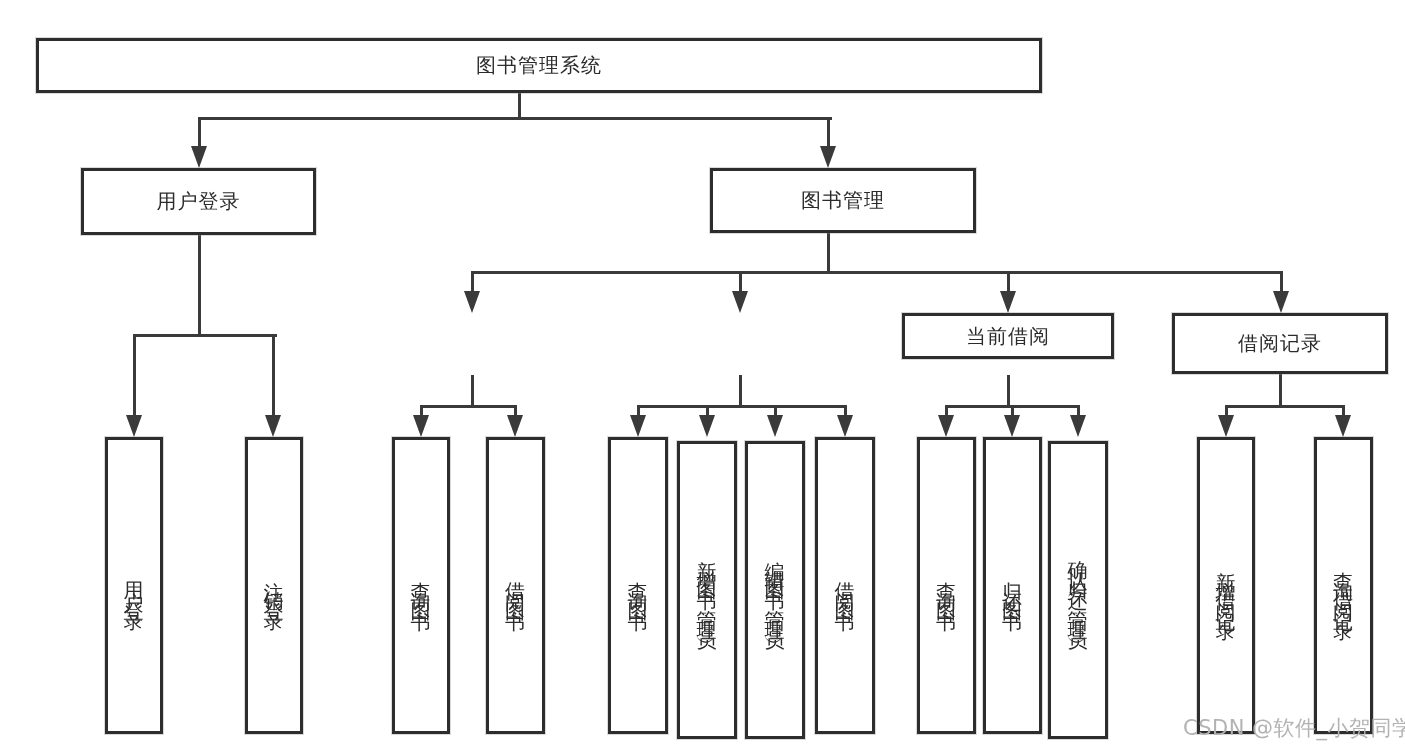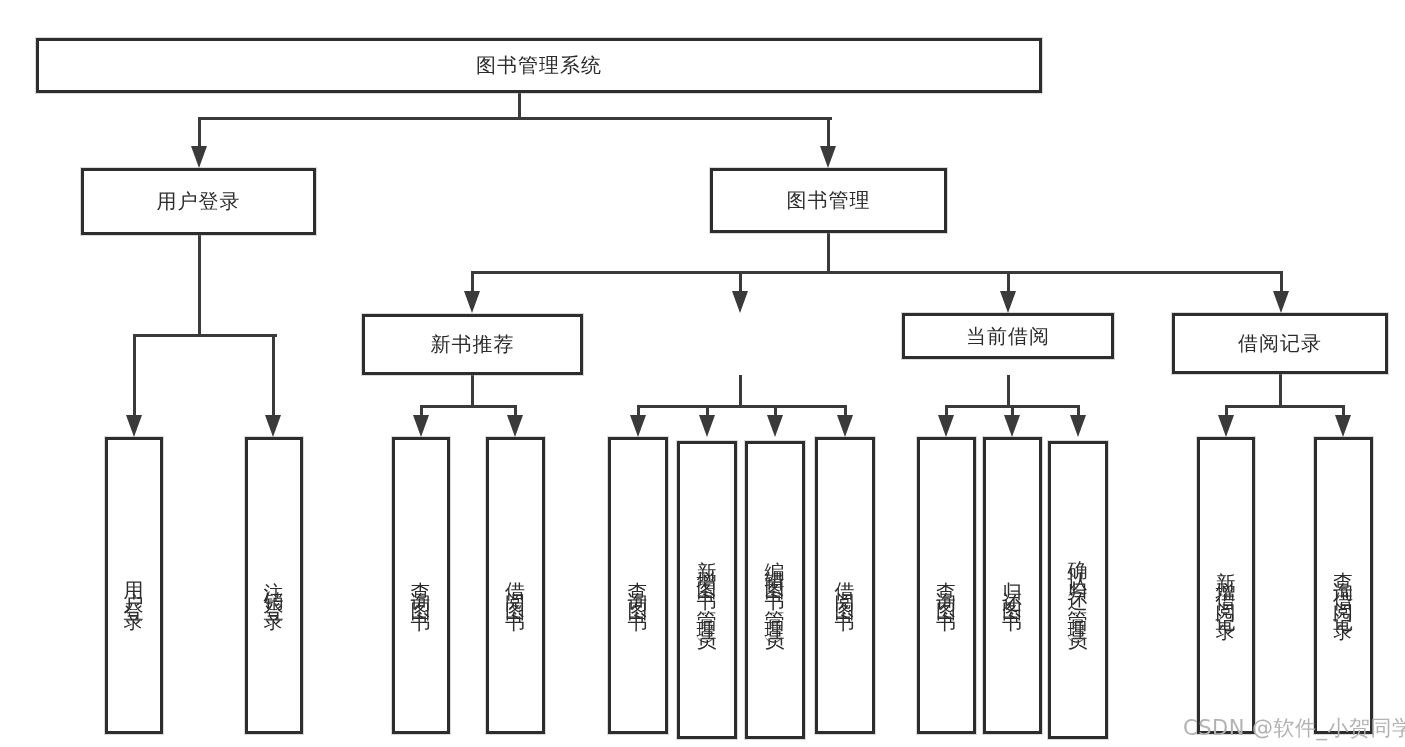--- a/index.html
+++ b/index.html
@@ -80,23 +80,22 @@
 </style>
 </head>
 <body>
 
 <div id="stage">
 
   <div class="box" style="left:36px; top:12px; width:1006px; height:55px;margin-top:26px;">图书管理系统</div>
 
   <div class="box" style="left:81px; top:168px; width:235px; height:67px;">用户登录</div>
 
-  <div class="box" style="left:710px; top:168px; width:237px; height:65px;">图书管理</div>
-
-  <div class="box" style="left:362px; top:314px; width:221px; height:61px;">新书推荐</div>
+  <div class="box" style="left:710px; top:168px; width:266px; height:65px;">图书管理</div>
+
 
 
   <div class="box" style="left:902px; top:313px; width:212px; height:46px;">当前借阅</div>
 
   <div class="box" style="left:1172px; top:313px; width:216px; height:61px;text-align:right;">借阅记录</div>
 
   <div class="leaf" style="left:105px; top:437px; width:58px; height:297px;">
     <span>用户登录</span>
   </div>
   <div class="leaf" style="left:245px; top:437px; width:58px; height:297px;">

